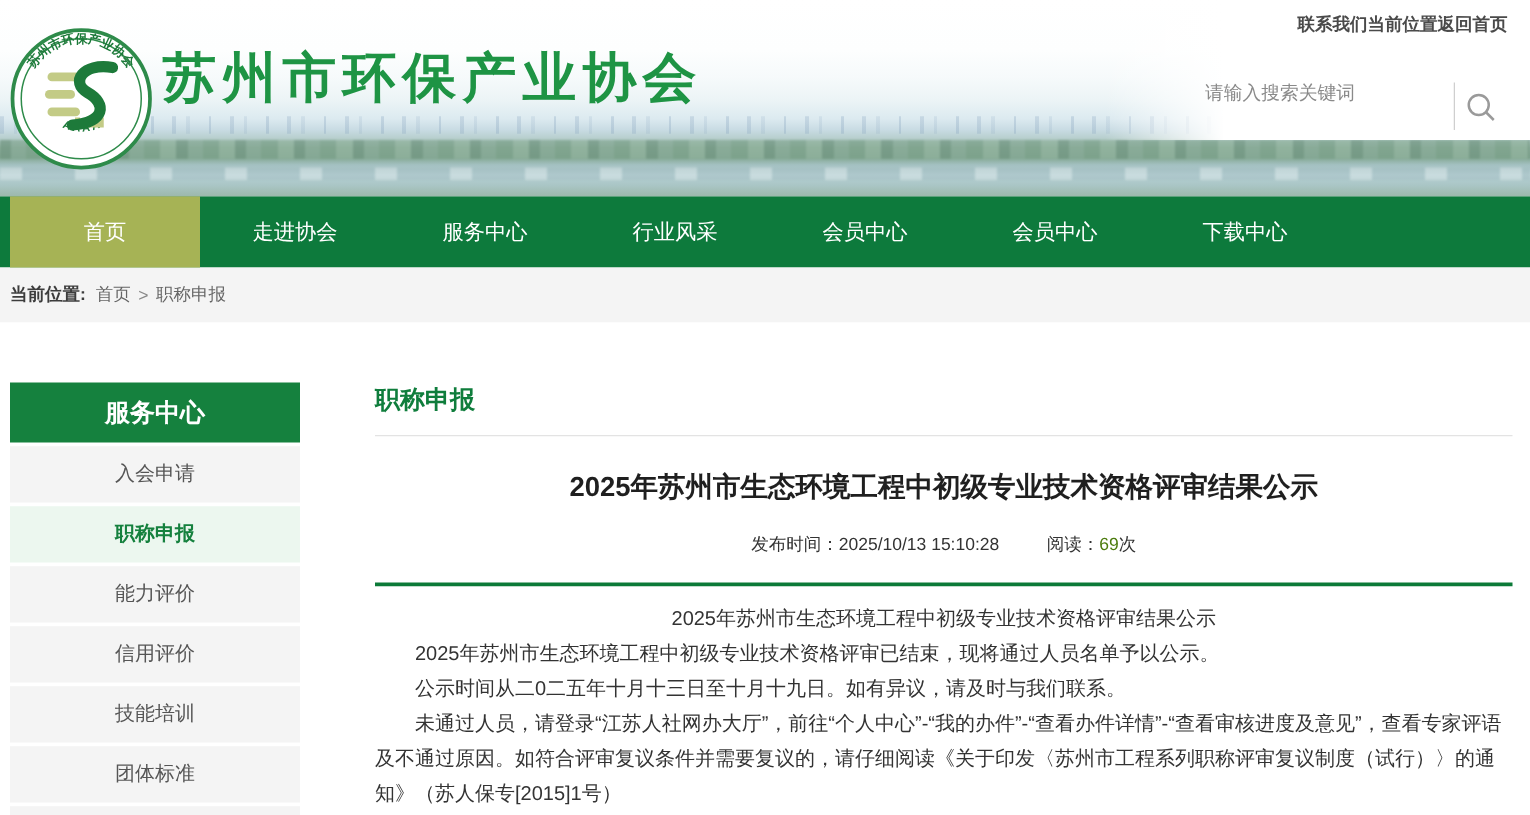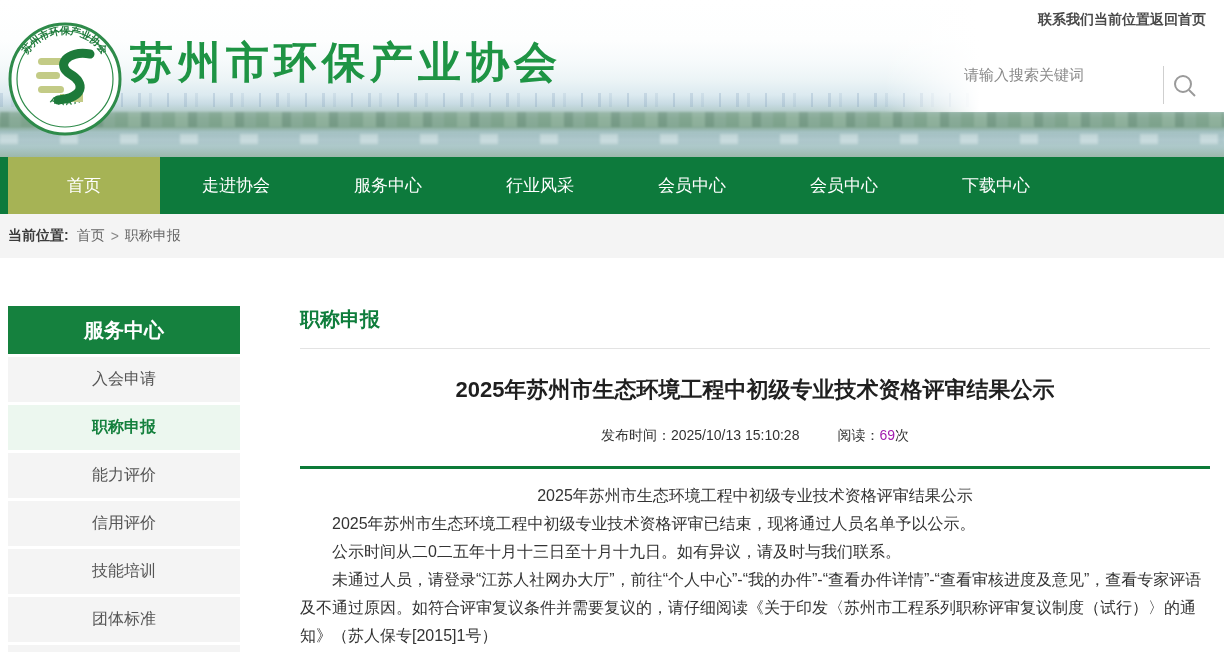--- a/index.html
+++ b/index.html
@@ -77,21 +77,21 @@
     cursor:pointer; text-decoration:none; }
   .sidebar-item.active { background:#ecf7ef; color:#15813e; font-weight:bold; }
 
   .main { flex:1; margin-left:60px; margin-right:14px; }
   .section-title { font-size:20px; font-weight:bold; color:#0f7d3c; }
   .title-rule { border-bottom:1px solid #e3e3e3; margin-top:15px; }
   .article-title { margin-top:26px; font-size:22px; font-weight:bold; color:#1f1f1f;
     text-align:center; }
   .article-meta { margin-top:22px; text-align:center; font-size:14px; color:#333; }
   .article-meta .read-label { margin-left:38px; }
-  .article-meta .read-count { color:#a21caf; }
+  .article-meta .read-count { color:#4d7c0f; }
   .green-rule { height:3px; background:#0c7a38; margin-top:21px; }
   .article-body { margin-top:13px; font-size:16px; color:#333; line-height:28px; }
   .article-body p.center { text-align:center; }
   .article-body p.indent { text-indent:2em; }
 </style>
 </head>
 <body>
 
 <div class="header">
   <div class="skyline"></div>

